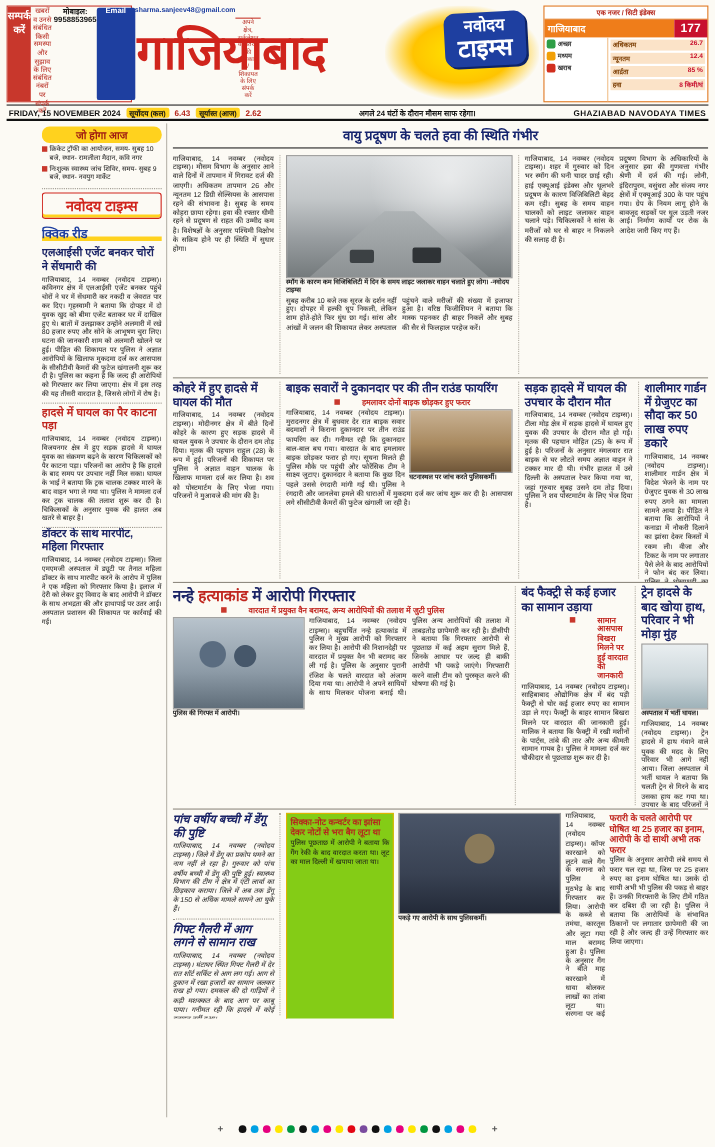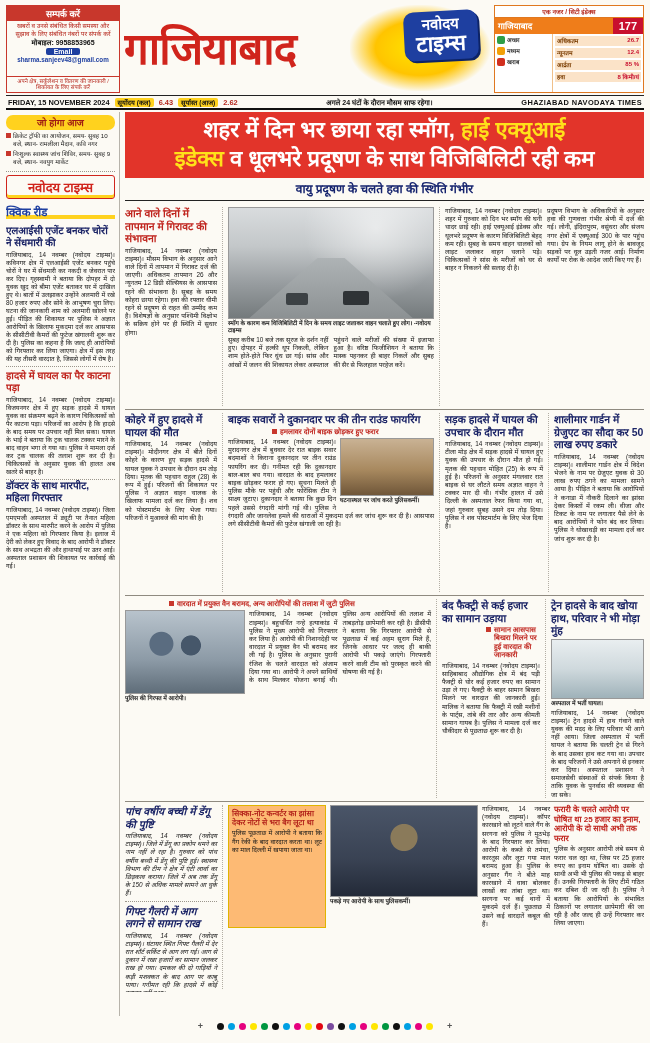--- a/index.html
+++ b/index.html
@@ -2,21 +2,21 @@
 <html lang="hi"><head>
 <meta charset="utf-8">
 <style>
   *{margin:0;padding:0;box-sizing:border-box;}
   html,body{width:650px;}
   body{font-family:"Liberation Sans","DejaVu Sans",sans-serif;background:#e9e6de;}
   .page{position:relative;width:650px;height:1043px;margin:0 auto;background:#fcfaf4;padding:5px 6px 3px;overflow:hidden;}
 
   
   .masthead{display:flex;gap:4px;height:88px;}
-  .contact-box{width:114px;border:1px solid #c8372c;text-align:center;font-size:6.3px;color:#b5271d;display:flex;flex-direction:column;}
+  .contact-box{width:114px;border:1px solid #c8372c;text-align:center;font-size:6.3px;color:#b5271d;display:flex;flex-direction:row;}
   .cb-title{background:#c8372c;color:#fff;font-weight:bold;font-size:9px;padding:1px 0;}
   .cb-text{padding:1px 2px;line-height:7.6px;}
   .cb-phone{color:#111;font-size:7px;font-weight:bold;}
   .cb-chip{display:inline-block;background:#1e3fa0;color:#fff;font-size:7px;font-weight:bold;padding:0 8px;border-radius:2px;margin:1px auto;}
   .cb-email{color:#1e3fa0;font-weight:bold;font-size:6.3px;}
   .cb-note{border-top:1px solid #c8372c;font-size:5.6px;line-height:6.6px;padding:1px 2px;margin-top:auto;}
 
   .brand{flex:1;position:relative;padding-top:22px;overflow:hidden;}
   .brand-city{font-size:44px;font-weight:bold;color:#d0241c;line-height:1;letter-spacing:-1px;white-space:nowrap;}
   .brand-burst{position:absolute;right:0;top:0;width:140px;height:86px;background:radial-gradient(ellipse at center,#ffe600 0%,#ffc400 45%,rgba(255,196,0,0) 72%);}
@@ -38,21 +38,21 @@
   .w-trow .v{color:#c8102e;}
 
   
   .datebar{display:flex;align-items:center;gap:5px;border-top:1px solid #222;border-bottom:2px solid #111;height:15px;font-size:7.4px;font-weight:bold;color:#111;padding:0 2px;margin-top:2px;}
   .db-pill{background:#ffd21e;padding:0 3px;border-radius:2px;font-size:6.6px;}
   .db-val{color:#b5271d;}
   .db-forecast{flex:1;text-align:center;font-size:7px;}
   .db-paper{letter-spacing:.4px;}
 
   
-  .content{display:flex;gap:5px;height:904px;overflow:hidden;margin-top:2px;}
+  .content{display:flex;gap:5px;height:904px;overflow:hidden;margin-top:2px;margin-left:32px;}
   .rail{width:114px;border-right:1px solid #b7b3aa;padding-right:4px;overflow:hidden;display:flex;flex-direction:column;}
   .main{flex:1;overflow:hidden;}
 
   
   .today-title{background:#ffd21e;color:#a11d12;font-weight:bold;font-size:9.5px;text-align:center;border-radius:7px;padding:1px 0;margin-bottom:2px;}
   .today-item{display:flex;gap:2px;font-size:6.2px;line-height:7.6px;color:#1a1a1a;margin-bottom:3px;}
   .bullet-sq{width:5px;height:5px;background:#c8372c;flex:0 0 auto;margin-top:1px;}
   .rail-sec{border-bottom:1px dotted #9b968c;padding:3px 0;}
   .notice-title{color:#c0261f;font-weight:bold;font-size:8px;text-align:center;}
   .notice-text{font-size:6.2px;line-height:7.4px;text-align:center;color:#222;}
@@ -80,35 +80,35 @@
   .cA1{width:92px;} .cA2{width:212px;} .cA3{flex:1;}
   .cB1{width:92px;} .cB2{width:212px;} .cB3{width:104px;} .cB4{flex:1;}
   .cC1{width:306px;} .cC2{width:104px;} .cC3{flex:1;}
   .cD1{width:92px;font-style:italic;} .cD2{flex:1;}
   .art h3{font-size:10.5px;line-height:12.5px;color:#1b2466;margin-bottom:2px;}
   .art h3.red{color:#c0261f;}
   .art h3 .rw{color:#c0261f;}
   .h-big{font-size:14px !important;line-height:16px !important;}
   .body{font-size:6.4px;line-height:8.2px;text-align:justify;color:#191919;}
   .twocol{column-count:2;column-gap:5px;}
-  .kicker{display:flex;gap:3px;align-items:flex-start;font-size:7.2px;line-height:8.4px;color:#c0261f;font-weight:bold;margin:1px 0 2px;padding-left:44px;}
+  .kicker{display:flex;gap:20px;align-items:flex-start;font-size:7.2px;line-height:8.4px;color:#c0261f;font-weight:bold;margin:1px 0 2px;padding-left:44px;}
   .caption{font-size:6px;line-height:7px;color:#222;font-weight:bold;padding:1px 0 2px;}
   .photo{width:100%;position:relative;overflow:hidden;border:1px solid #999;}
   .ph-smog{height:112px;background:radial-gradient(circle at 72% 18%,rgba(255,255,255,.55),rgba(255,255,255,0) 42%),linear-gradient(180deg,#d9dcde 0%,#c3c7c9 35%,#989da0 68%,#747a7c 100%);}
   .ph-road{position:absolute;left:10%;bottom:0;width:80%;height:55%;background:linear-gradient(180deg,#aeb3b5,#8c9193);clip-path:polygon(42% 0,58% 0,100% 100%,0 100%);}
   .ph-car{position:absolute;bottom:12%;width:22px;height:12px;background:#3c4144;border-radius:2px;}
   .ph-car.c1{left:28%;} .ph-car.c2{left:56%;width:26px;height:14px;background:#2f3336;}
   .ph-firing{height:58px;background:linear-gradient(180deg,#c9b294 0%,#a8895f 55%,#6f5639 100%);}
   .ph-nanhe{height:84px;background:radial-gradient(circle at 30% 40%,#5a6c80 0 12%,rgba(0,0,0,0) 13%),radial-gradient(circle at 55% 42%,#46576a 0 12%,rgba(0,0,0,0) 13%),linear-gradient(180deg,#b8c3cc 0%,#8c9aa6 60%,#5f6d79 100%);}
   .ph-train{height:60px;background:linear-gradient(180deg,#e9eef0 0%,#cfd9dd 50%,#9fb2b9 100%);}
   .ph-copper{height:92px;background:radial-gradient(circle at 50% 35%,#8a7a5a 0 14%,rgba(0,0,0,0) 15%),linear-gradient(180deg,#4a5568 0%,#394253 60%,#232a38 100%);}
   .floatbox{float:right;width:94px;margin:0 0 2px 4px;}
   .flexsplit{display:flex;gap:4px;}
   .photocol{width:120px;flex:0 0 auto;}
-  .yellowbox{background:#fdba74;border:1px solid #e0b400;padding:3px;width:98px;flex:0 0 auto;}
+  .yellowbox{background:#84cc16;border:1px solid #e0b400;padding:3px;width:98px;flex:0 0 auto;}
   .yb-title{color:#b5271d;font-weight:bold;font-size:7.8px;line-height:9.2px;margin-bottom:2px;}
   .redcol{width:90px;flex:0 0 auto;}
   .redcol h5{color:#c0261f;font-size:8px;line-height:9.6px;margin-bottom:2px;}
   .sep{border-bottom:1px dotted #9b968c;margin:3px 0;}
 
   
   .dotsrow{display:flex;align-items:center;justify-content:center;gap:4px;height:16px;margin-top:2px;}
   .dot{width:7px;height:7px;border-radius:50%;display:inline-block;}
   .crop{color:#555;font-size:9px;font-weight:bold;margin:0 10px;}
 </style>
@@ -219,29 +219,24 @@
       </div>
 
       <div class="railstory grow">
         <h4>डॉक्टर के साथ मारपीट, महिला गिरफ्तार</h4>
         <p class="body">गाजियाबाद, 14 नवम्बर (नवोदय टाइम्स)। जिला एमएमजी अस्पताल में ड्यूटी पर तैनात महिला डॉक्टर के साथ मारपीट करने के आरोप में पुलिस ने एक महिला को गिरफ्तार किया है। इलाज में देरी को लेकर हुए विवाद के बाद आरोपी ने डॉक्टर के साथ अभद्रता की और हाथापाई पर उतर आई। अस्पताल प्रशासन की शिकायत पर कार्रवाई की गई।</p>
       </div>
     </aside>
 
     <main class="main">
 
-      <div class="lead-banner">
-        <div class="lead-line"><span>शहर में दिन भर छाया रहा स्मॉग, </span><span class="y">हाई एक्यूआई</span></div>
-        <div class="lead-line"><span class="y">इंडेक्स </span><span>व धूलभरे प्रदूषण के साथ विजिबिलिटी रही कम</span></div>
-      </div>
       <div class="lead-sub">वायु प्रदूषण के चलते हवा की स्थिति गंभीर</div>
 
       <section class="row rowA">
         <div class="art cA1">
-          <h3 class="red">आने वाले दिनों में तापमान में गिरावट की संभावना</h3>
           <p class="body">गाजियाबाद, 14 नवम्बर (नवोदय टाइम्स)। मौसम विभाग के अनुसार आने वाले दिनों में तापमान में गिरावट दर्ज की जाएगी। अधिकतम तापमान 26 और न्यूनतम 12 डिग्री सेल्सियस के आसपास रहने की संभावना है। सुबह के समय कोहरा छाया रहेगा। हवा की रफ्तार धीमी रहने से प्रदूषण से राहत की उम्मीद कम है। विशेषज्ञों के अनुसार पश्चिमी विक्षोभ के सक्रिय होने पर ही स्थिति में सुधार होगा।</p>
         </div>
         <div class="cA2">
           <div class="photo ph-smog">
             <div class="ph-road"></div>
             <div class="ph-car c1"></div>
             <div class="ph-car c2"></div>
           </div>
           <p class="caption">स्मॉग के कारण कम विजिबिलिटी में दिन के समय लाइट जलाकर वाहन चलाते हुए लोग। -नवोदय टाइम्स</p>
           <div class="body twocol">सुबह करीब 10 बजे तक सूरज के दर्शन नहीं हुए। दोपहर में हल्की धूप निकली, लेकिन शाम होते-होते फिर धुंध छा गई। सांस और आंखों में जलन की शिकायत लेकर अस्पताल पहुंचने वाले मरीजों की संख्या में इजाफा हुआ है। वरिष्ठ फिजीशियन ने बताया कि मास्क पहनकर ही बाहर निकलें और सुबह की सैर से फिलहाल परहेज करें।</div>
@@ -278,20 +273,21 @@
           <p class="body">गाजियाबाद, 14 नवम्बर (नवोदय टाइम्स)। टीला मोड़ क्षेत्र में सड़क हादसे में घायल हुए युवक की उपचार के दौरान मौत हो गई। मृतक की पहचान मोहित (25) के रूप में हुई है। परिजनों के अनुसार मंगलवार रात बाइक से घर लौटते समय अज्ञात वाहन ने टक्कर मार दी थी। गंभीर हालत में उसे दिल्ली के अस्पताल रेफर किया गया था, जहां गुरुवार सुबह उसने दम तोड़ दिया। पुलिस ने शव पोस्टमार्टम के लिए भेज दिया है।</p>
         </div>
         <div class="art cB4">
           <h3>शालीमार गार्डन में ग्रेजुएट का सौदा कर 50 लाख रुपए डकारे</h3>
           <p class="body">गाजियाबाद, 14 नवम्बर (नवोदय टाइम्स)। शालीमार गार्डन क्षेत्र में विदेश भेजने के नाम पर ग्रेजुएट युवक से 30 लाख रुपए ठगने का मामला सामने आया है। पीड़ित ने बताया कि आरोपियों ने कनाडा में नौकरी दिलाने का झांसा देकर किस्तों में रकम ली। वीजा और टिकट के नाम पर लगातार पैसे लेने के बाद आरोपियों ने फोन बंद कर लिया। पुलिस ने धोखाधड़ी का मामला दर्ज कर जांच शुरू कर दी है।</p>
         </div>
       </section>
 
       <section class="row rowC">
         <div class="art cC1">
+          <h3 class="h-big"><span>नन्हे </span><span class="rw">हत्याकांड</span><span> में आरोपी गिरफ्तार</span></h3>
           <div class="kicker">
               <span class="bullet-sq"></span>
               <span>वारदात में प्रयुक्त वैन बरामद, अन्य आरोपियों की तलाश में जुटी पुलिस</span>
             </div>
           <div class="flexsplit">
             <div class="photocol">
               <div class="photo ph-nanhe"></div>
               <p class="caption">पुलिस की गिरफ्त में आरोपी।</p>
             </div>
             <p class="body twocol" style="flex:1;">गाजियाबाद, 14 नवम्बर (नवोदय टाइम्स)। बहुचर्चित नन्हे हत्याकांड में पुलिस ने मुख्य आरोपी को गिरफ्तार कर लिया है। आरोपी की निशानदेही पर वारदात में प्रयुक्त वैन भी बरामद कर ली गई है। पुलिस के अनुसार पुरानी रंजिश के चलते वारदात को अंजाम दिया गया था। आरोपी ने अपने साथियों के साथ मिलकर योजना बनाई थी। पुलिस अन्य आरोपियों की तलाश में ताबड़तोड़ छापेमारी कर रही है। डीसीपी ने बताया कि गिरफ्तार आरोपी से पूछताछ में कई अहम सुराग मिले हैं, जिनके आधार पर जल्द ही बाकी आरोपी भी पकड़े जाएंगे। गिरफ्तारी करने वाली टीम को पुरस्कृत करने की घोषणा की गई है।</p>

